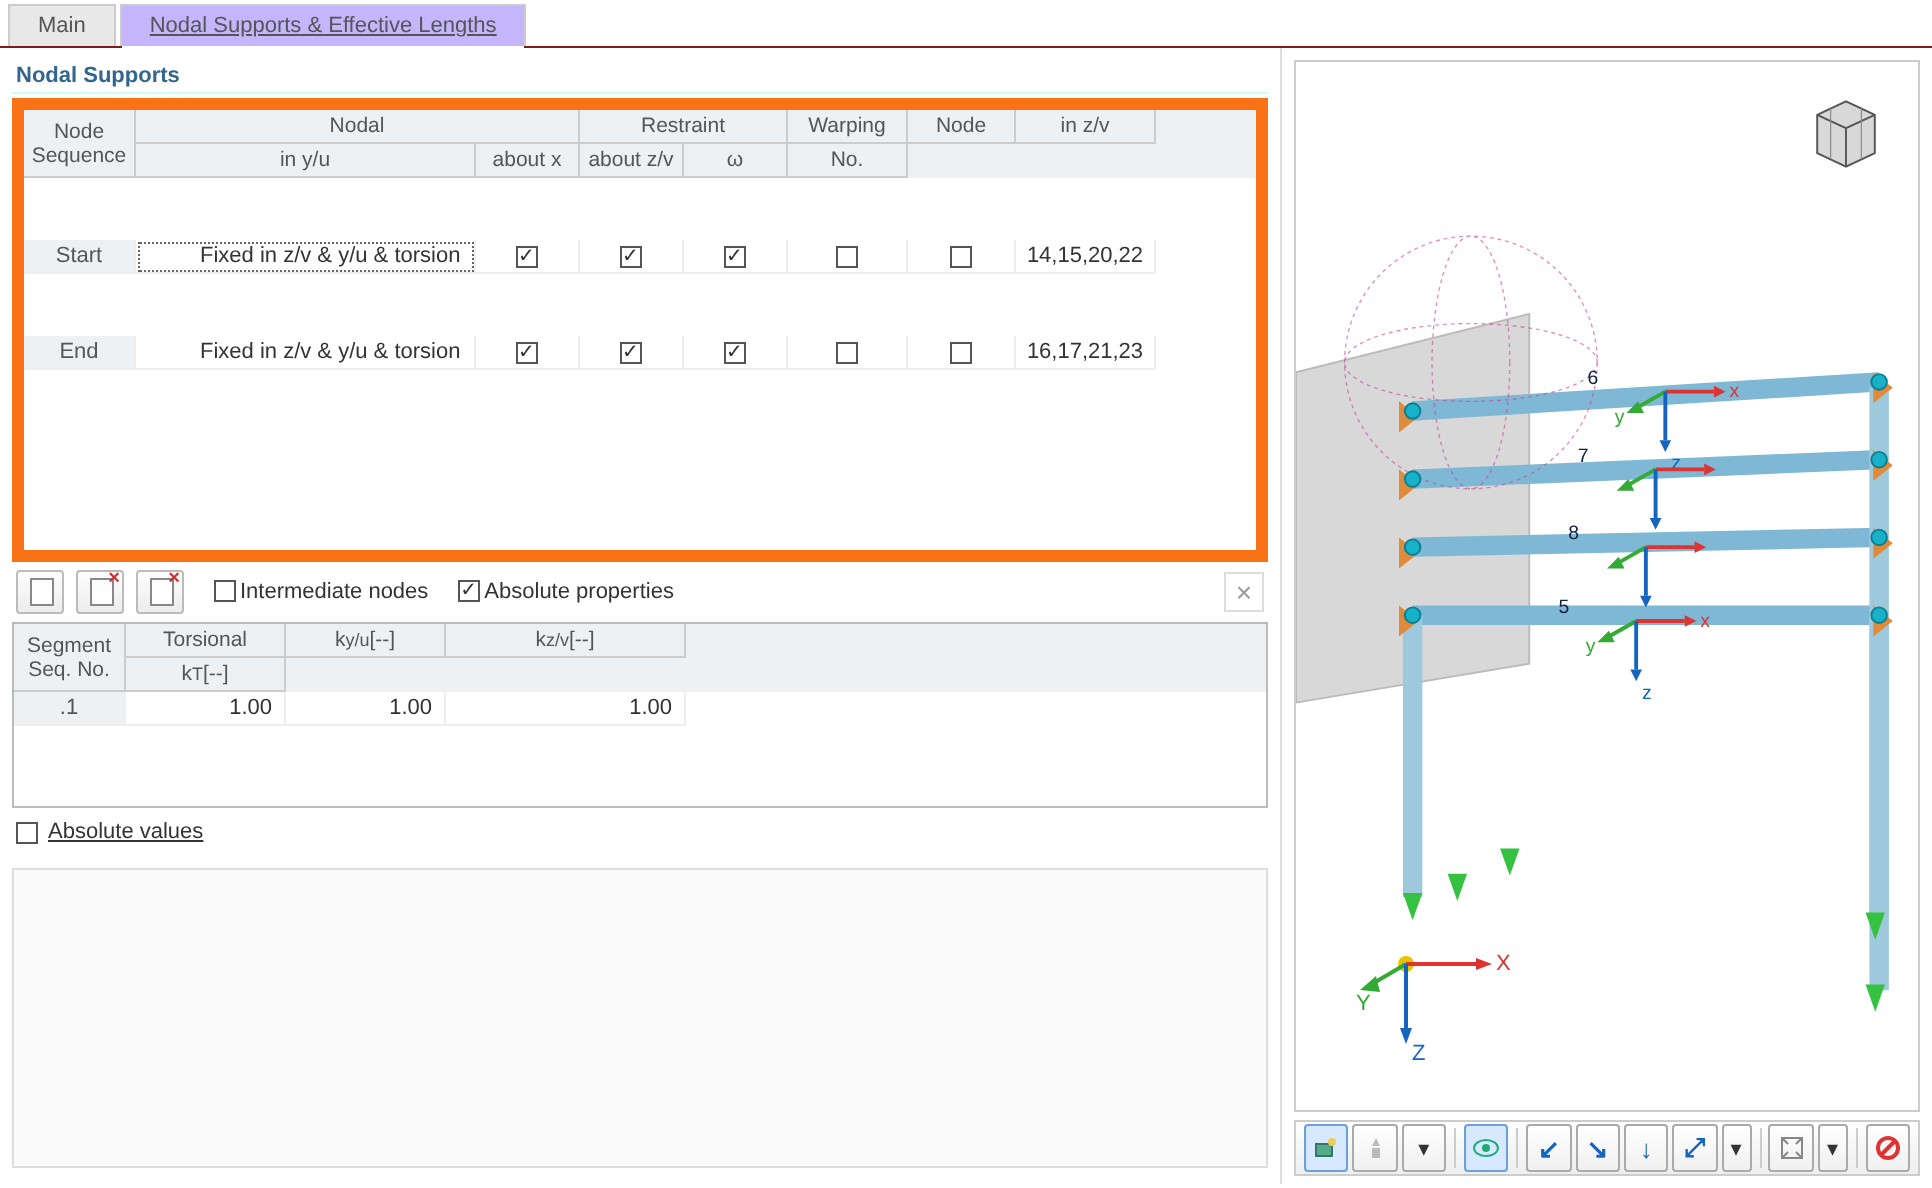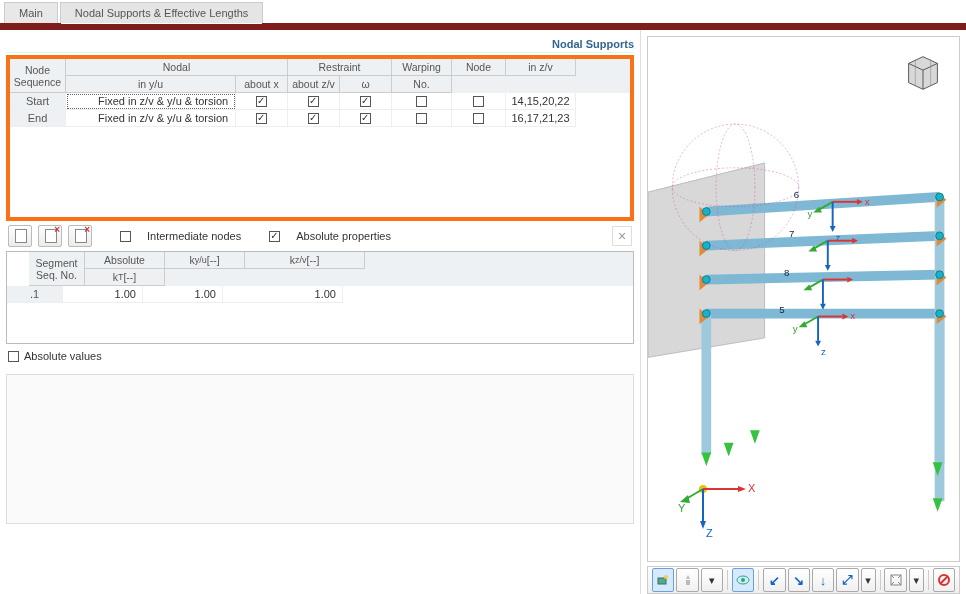--- a/index.html
+++ b/index.html
@@ -1,61 +1,61 @@
 <!DOCTYPE html>
 <html><head>
 <meta charset="utf-8">
 <style>
   * { box-sizing: border-box; margin: 0; padding: 0; font-family: "Segoe UI", Tahoma, sans-serif; }
   body { background: #ffffff; color: #333; font-size: 11px; width: 966px; height: 594px; position: relative; }
 
   
-  .tabs { display: flex; padding: 2px 4px 0 4px; border-bottom: 7px solid #7f1d1d; text-align: center; }
+  .tabs { display: flex; padding: 2px 4px 0 4px; border-bottom: 1px solid #7f1d1d; text-align: center; }
   .tab { padding: 4px 14px; background: #e8e8e8; border: 1px solid #ccc; border-bottom: none; margin-right: 2px; color: #555; font-size: 11px; }
-  .tab.active { background: #e5e5e5; position: relative; z-index: 2; }
+  .tab.active { background: #c4b5fd; position: relative; z-index: 2; text-decoration: underline; }
   .tab.active::after { content: ""; position: absolute; left: 0; right: 0; bottom: -1px; height: 1px; background: #fff; }
 
   .columns { display: flex; width: 100%; height: calc(100% - 26px); }
   .left { width: 640px; padding: 4px 6px; }
   .right { flex: 1; border-left: 1px solid #ddd; position: relative; background: #ffffff; }
 
-  .panel-title { color: #33668f; font-weight: bold; padding: 4px 0 2px 2px; border-bottom: 1px solid #cfe; margin-bottom: 2px; font-size: 11px; text-align: right; }
+  .panel-title { color: #33668f; font-weight: bold; padding: 4px 0 2px 2px; border-bottom: 1px solid #cfe; margin-bottom: 2px; font-size: 11px; }
 
   
-  .ns-table { border: 4px solid #f97316; background: #fff; }
+  .ns-table { border: 6px solid #f97316; background: #fff; }
   .ns-head { display: grid; grid-template-columns: 56px 170px 52px 52px 52px 60px 54px 70px; background: #eef1f4; }
   .ns-head .cell { border-right: 1px solid #ccc; border-bottom: 1px solid #ccc; display: flex; align-items: center; justify-content: center; text-align: center; padding: 2px 2px; color: #555; font-size: 10.5px; }
   .span2 { grid-column: span 2; }
   .ns-body { }
   .ns-row { display: grid; grid-template-columns: 56px 170px 52px 52px 52px 60px 54px 70px; }
-  .ns-row .cell { border-right: 1px solid #eee; border-bottom: 1px solid #eee; padding: 2px 4px; display: flex; align-items: center; justify-content: center; font-size: 11px; }
+  .ns-row .cell { border-right: 1px solid #eee; border-bottom: 1px solid #eee; padding: 2px 4px; display: flex; align-items: center; justify-content: center; font-size: 11px; margin-top: 31px; }
   .ns-row .left-align { justify-content: flex-start; padding-left: 32px; }
   .ns-row .seq { background: #eef1f4; color: #555; }
   .ns-row .sel { outline: 1px dotted #666; outline-offset: -2px; }
   .ns-fill { height: 90px; border-top: none; }
 
   .chk { width: 11px; height: 11px; border: 1px solid #555; display: inline-block; background: #fff; position: relative; }
   .chk.on::after { content: "✓"; position: absolute; top: -2px; left: 0; font-size: 10px; }
 
   .ns-toolbar { display: flex; align-items: center; padding: 4px 2px; gap: 6px; }
   .tbtn { width: 24px; height: 22px; border: 1px solid #bbb; background: linear-gradient(#fdfdfd,#ececec); border-radius: 2px; display: flex; align-items: center; justify-content: center; font-size: 11px; position: relative; }
   .tbtn.sheet::before { content:""; position: absolute; width: 10px; height: 12px; border: 1px solid #888; background: #fff; top:3px; left:6px; }
   .tbtn.xsheet::after { content:"×"; color:#c33; position:absolute; top:-2px; right:1px; font-size:10px; font-weight:bold; }
-  .inline-chk { display: flex; align-items: flex-end; gap: 16px; margin-left: 22px; }
+  .inline-chk { display: flex; align-items: flex-start; gap: 2px; margin-left: 9px; }
   .close-x { margin-left: auto; width: 20px; height: 20px; display:flex; align-items:center; justify-content:center; color:#999; font-size:14px; border:1px solid #ddd; }
 
   
   .el-table { border: 1px solid #bbb; }
-  .el-head { display: grid; grid-template-columns: 56px 80px 80px 120px; background: #eef1f4; margin-left: 22px; }
+  .el-head { display: grid; grid-template-columns: 56px 80px 80px 120px; background: #eef1f4; }
   .el-head .cell { border-right:1px solid #ccc; border-bottom:1px solid #ccc; display:flex; align-items:center; justify-content:center; padding:2px; font-size:10.5px; color:#555; text-align:center; }
   .el-row { display: grid; grid-template-columns: 56px 80px 80px 120px; }
   .el-row .cell { border-right:1px solid #eee; border-bottom:1px solid #eee; padding:2px 6px; display:flex; justify-content:flex-end; font-size:11px; }
   .el-row .seq { background:#eef1f4; justify-content:center; color:#555; }
 
-  .abs { display:flex; align-items:center; gap:5px; padding:6px 2px 4px; }
+  .abs { display:flex; align-items:center; gap:5px; padding:6px 2px 4px;text-decoration:underline; }
 
   .bottom-blank { border: 1px solid #ddd; height: 150px; margin-top: 8px; background:#fafafa; }
 
   
   .viewport { position: absolute; left:6px; right:6px; top:6px; bottom: 36px; border:1px solid #ccc; background:#ffffff; overflow:hidden; }
   .vp-toolbar { position:absolute; left:6px; right:6px; bottom:4px; height:28px; border:1px solid #ccc; background:linear-gradient(#fefefe,#eee); display:flex; align-items:center; padding:0 4px; gap:2px; }
   .vbtn { width:24px; height:24px; border:1px solid #aaa; background:linear-gradient(#fff,#f0f0f0); border-radius:2px; display:flex; align-items:center; justify-content:center; font-size:11px; }
   .vbtn.active { background:#d7e9ff; border-color:#6aa0e0; }
   .vsep { width:1px; height:20px; background:#ccc; margin:0 2px; }
   .vbtn .arrow-blue { color:#1565c0; font-weight:bold; font-size:13px; }
@@ -154,21 +154,21 @@
       </div>
       <div class="close-x">×</div>
     </div>
 
     <div class="el-table">
       <div class="el-head">
         <div class="cell" style="grid-row:span 2;flex-direction:column;">
           <span>Segment</span>
           <span>Seq. No.</span>
         </div>
-        <div class="cell">Absolute</div>
+        <div class="cell">Torsional</div>
         <div class="cell">k<sub>y/u</sub> [--]</div>
         <div class="cell">k<sub>z/v</sub> [--]</div>
         <div class="cell">k<sub>T</sub> [--]</div>
       </div>
       <div class="el-row">
         <div class="cell seq">.1</div>
         <div class="cell">1.00</div>
         <div class="cell">1.00</div>
         <div class="cell">1.00</div>
       </div>

